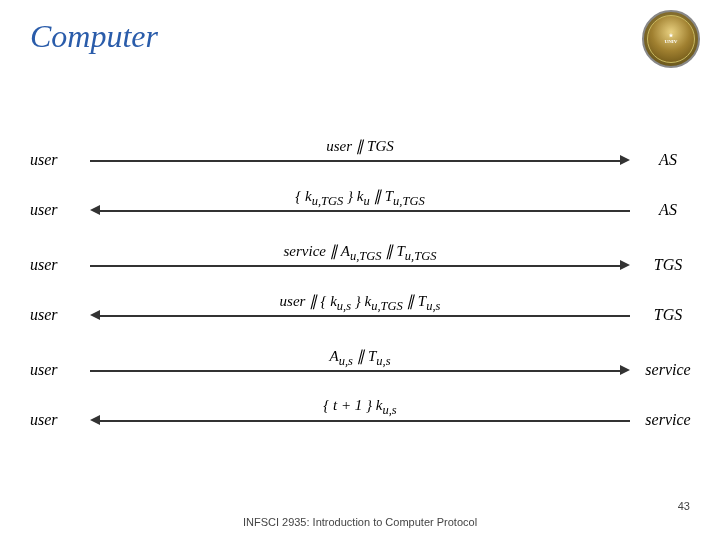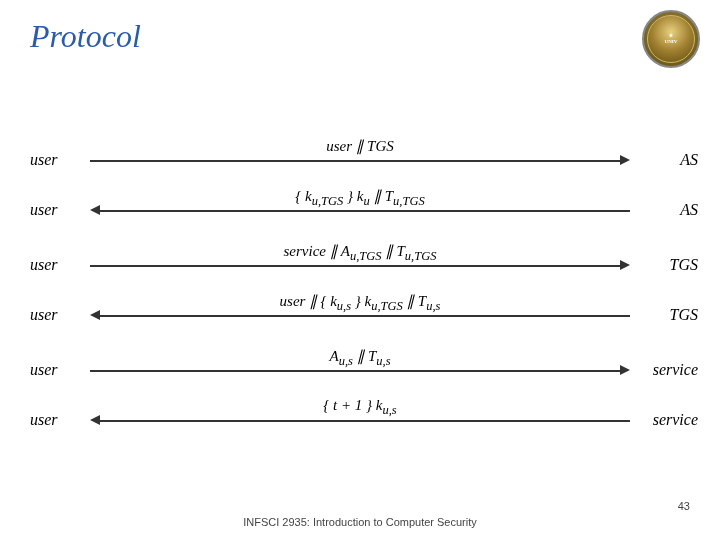--- a/index.html
+++ b/index.html
@@ -98,21 +98,21 @@
 
     .label-right {
       position: absolute;
       right: 22px;
       top: 50%;
       transform: translateY(-50%);
       font-size: 16px;
       font-style: italic;
       color: #000;
       width: 60px;
-      text-align: right;
+      text-align: center;
     }
 
     
     .arrow-container {
       position: absolute;
       left: 90px;
       right: 90px;
       top: 50%;
       transform: translateY(-50%);
       text-decoration: underline;
@@ -188,21 +188,21 @@
       bottom: 28px;
       right: 30px;
       font-size: 11px;
       color: #444;
       font-family: Arial, sans-serif;
     }
   </style>
 </head>
 <body>
 
-<div class="page-title">Protocol</div>
+<div class="page-title">Computer</div>
 
 <div class="seal">
   <div class="seal-inner">
     <span class="seal-text">★<br>UNIV</span>
   </div>
 </div>
 
 <div class="diagram">
 
   <div class="proto-row row1">
@@ -278,14 +278,14 @@
         <div class="line"></div>
         <div class="arrow-label">
           { <i>t</i> + 1 } <i>k</i><sub>u,s</sub>
         </div>
       </div>
     </div>
   </div>
 
 </div>
 
-<div class="footer">INFSCI 2935: Introduction to Computer Security</div>
+<div class="footer">INFSCI 2935: Introduction to Computer Protocol</div>
 <div class="footer-page">43</div>
 
 </body></html>

